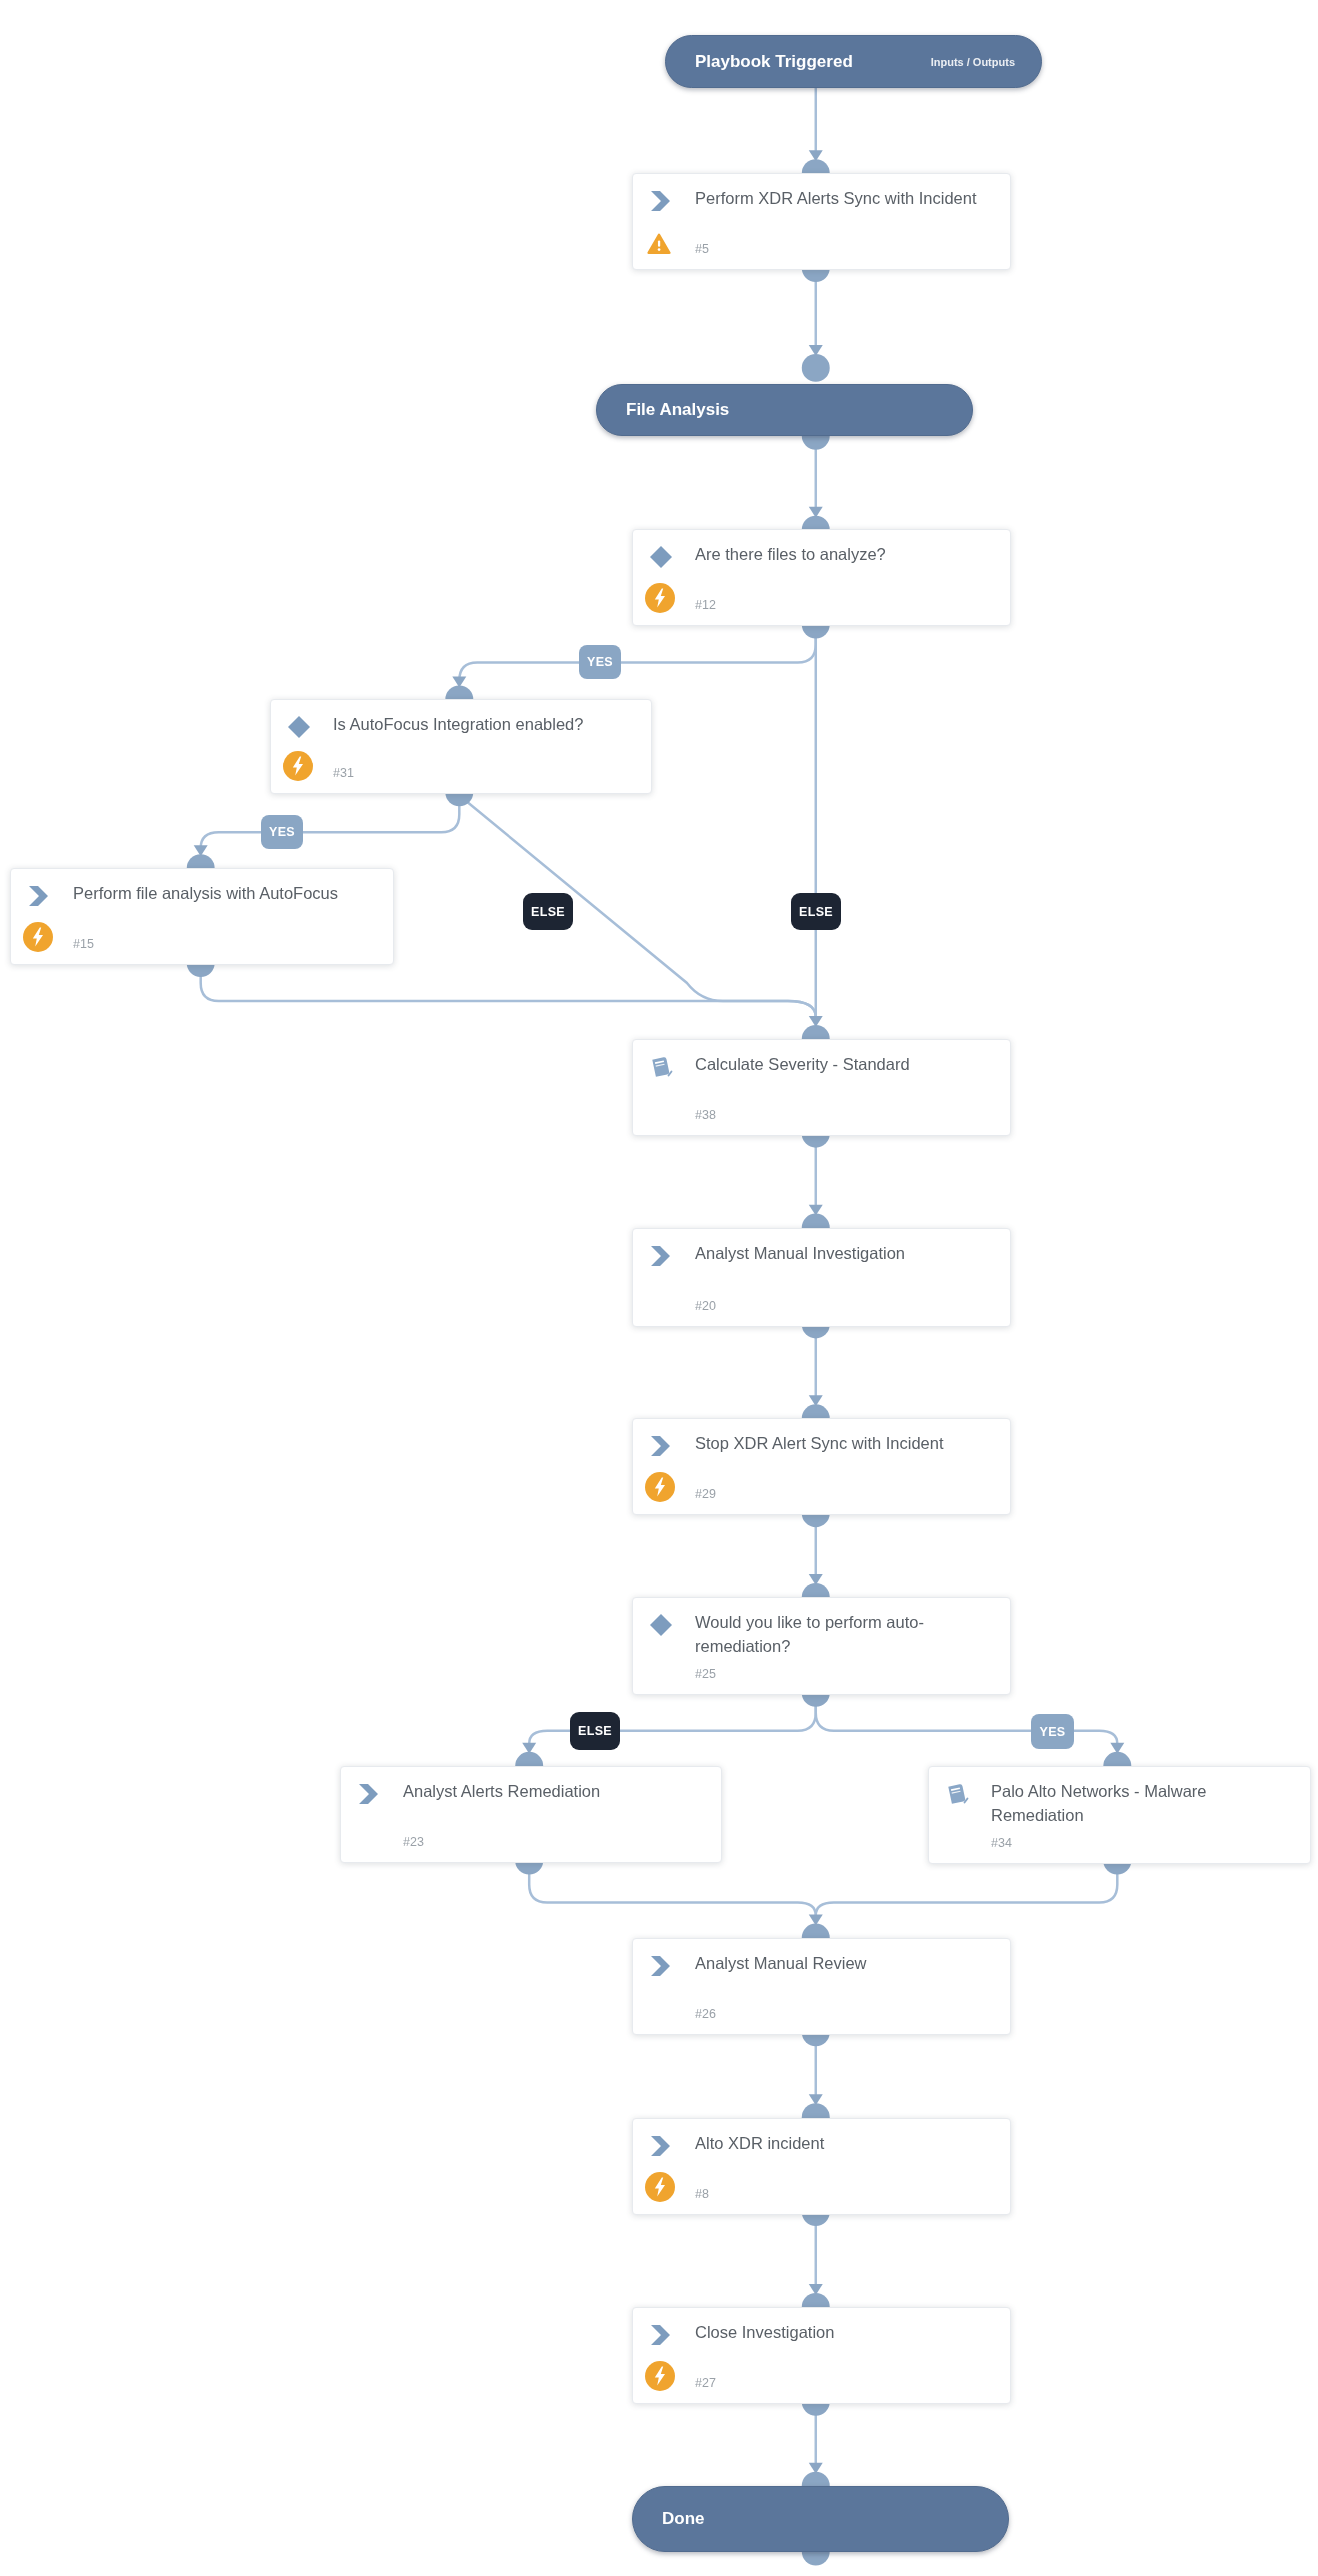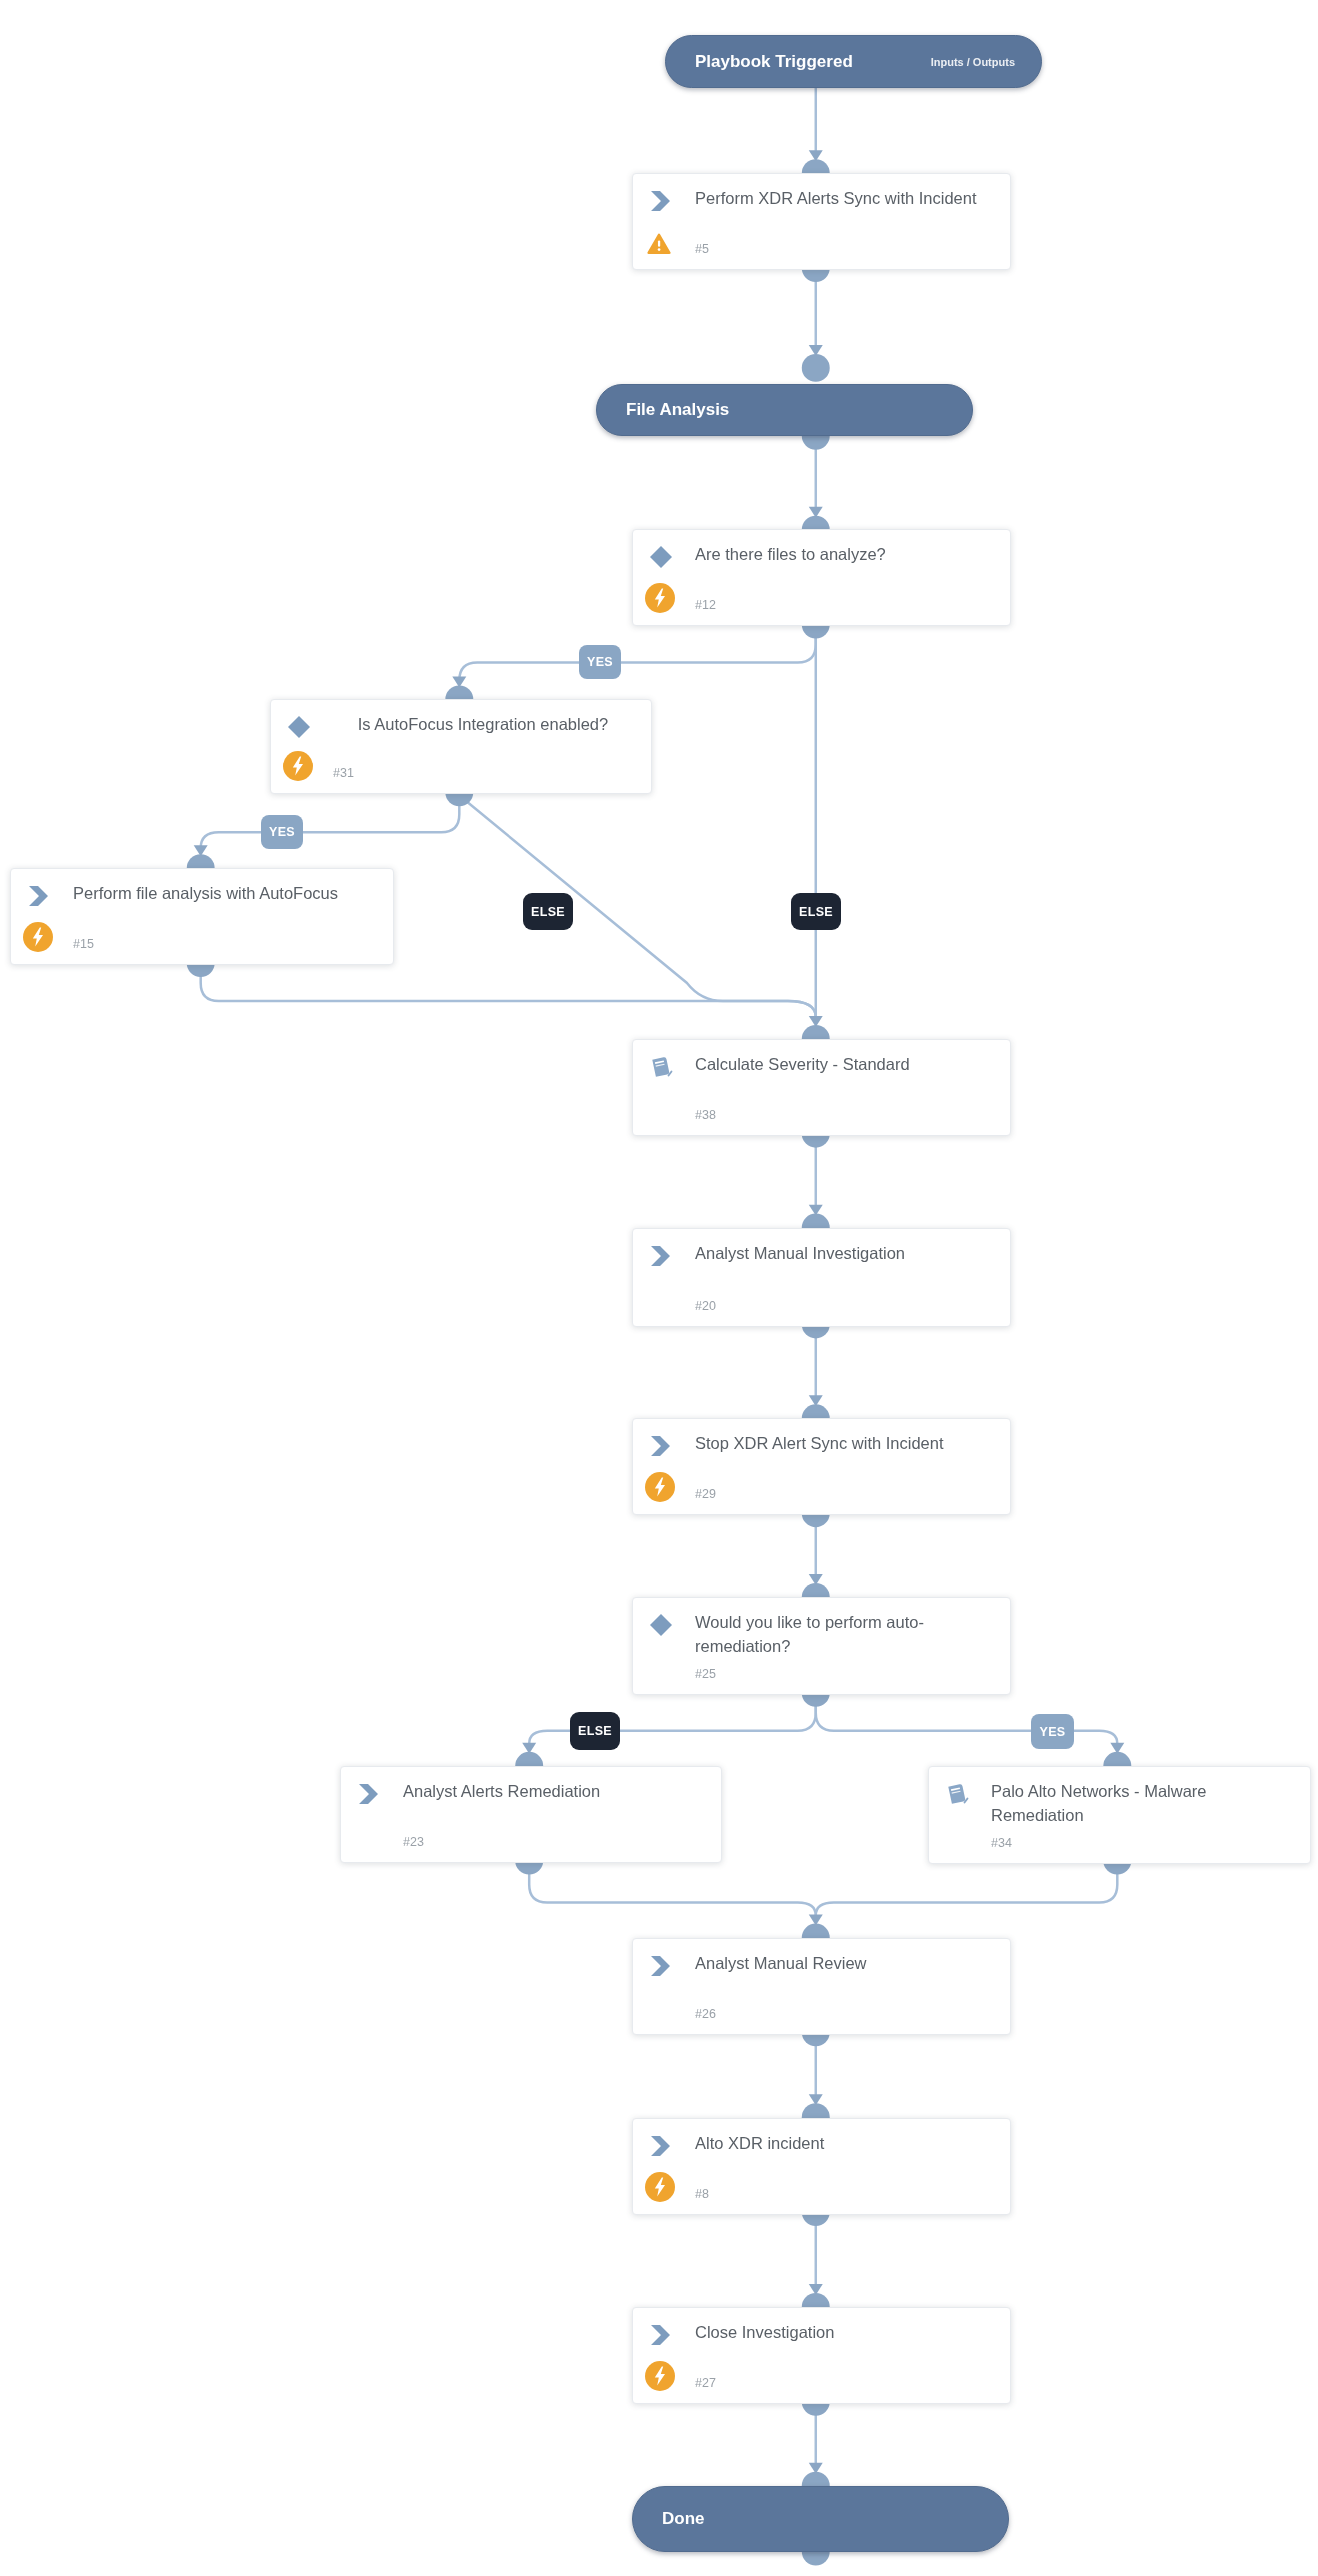--- a/index.html
+++ b/index.html
@@ -144,21 +144,21 @@
         <path d="M16.8 5.5 L9.8 16.5 h4 L12.2 24.5 l7.8-11.5 h-4.2 l2.4-7.5 z" fill="#fff"></path>
         </svg>
     </span>
     <div class="num">#12</div>
   </div>
 
   <div class="blabel yes" style="left:579px;top:645px;width:42px;height:34px;">YES</div>
 
   <div class="blabel else" style="left:791px;top:893px;width:50px;height:37px;">ELSE</div>
 
-  <div class="card" style="left:270px;top:699px;width:380px;height:93px;text-align:center;">
+  <div class="card" style="left:270px;top:699px;width:380px;height:93px;">
     <span class="type-icon">
       <svg width="24" height="24" viewBox="0 0 24 24">
           <polygon points="12,1 23,12 12,23 1,12" fill="#7d9cbe"></polygon>
         </svg>
     </span>
     <div class="title">Is AutoFocus Integration enabled?</div>
     <span class="status-icon">
       <svg width="30" height="30" viewBox="0 0 30 30">
           <circle cx="15" cy="15" r="15" fill="#f0a42e"></circle>
         <path d="M16.8 5.5 L9.8 16.5 h4 L12.2 24.5 l7.8-11.5 h-4.2 l2.4-7.5 z" fill="#fff"></path>

